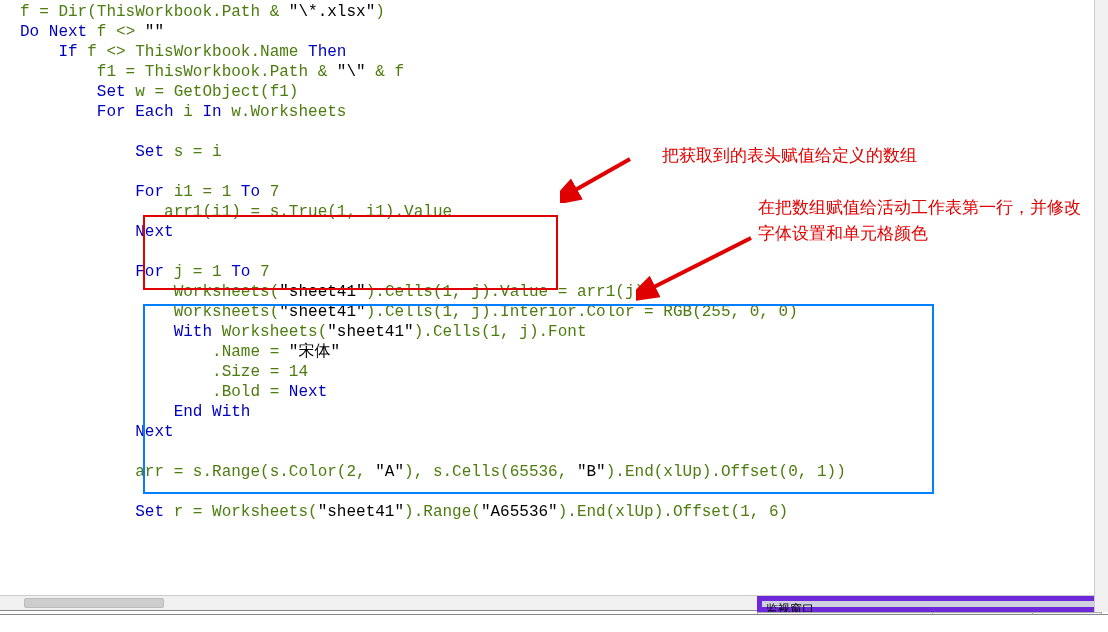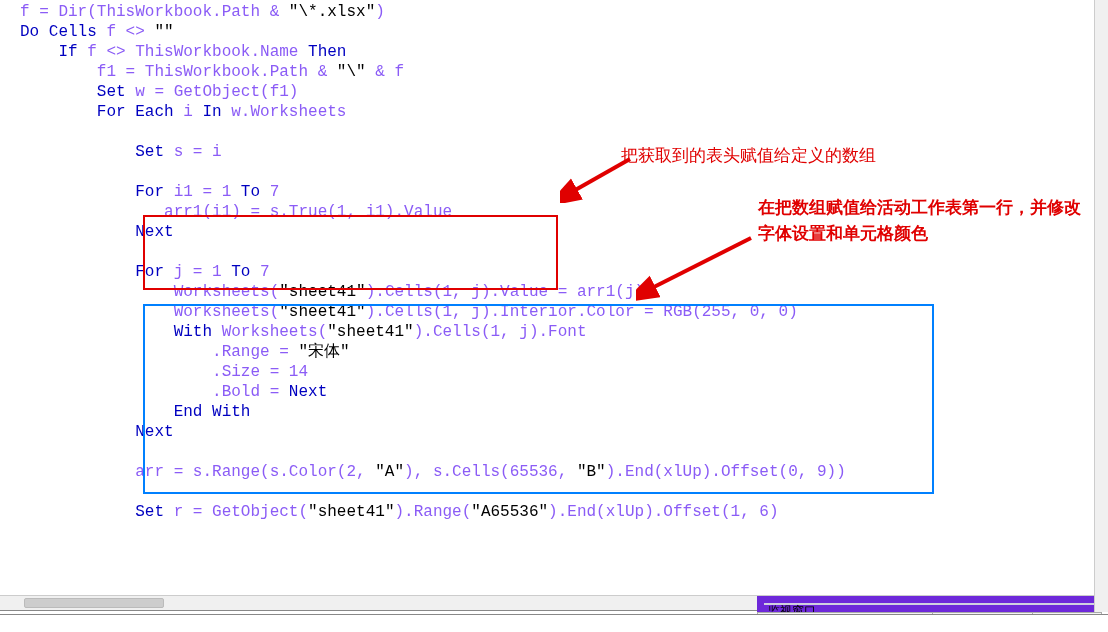--- a/index.html
+++ b/index.html
@@ -17,21 +17,21 @@
       left: 0;
       top: 0;
       width: 1108px;
       height: 595px;
       padding: 2px 0 0 20px;
       white-space: pre;
       line-height: 1.25;
       border-right: 1px solid #888;
     }
     .kw { color: #0000c0; }
-    .txt { color: #8b5cf6; margin-top: 44px; }
+    .txt { color: #4d7c0f; margin-top: 44px; }
     .str { color: #000000; }
     
     .red-box {
       position: absolute;
       left: 143px;
       top: 215px;
       width: 415px;
       height: 75px;
       border: 2px solid #e00000;
       background: transparent;
@@ -47,22 +47,22 @@
       background: transparent;
       pointer-events: none;
     }
     .annotation {
       position: absolute;
       font-family: "Microsoft YaHei", sans-serif;
       font-size: 17px;
       color: #e00000;
       line-height: 1.5;
     }
-    .anno1 { left: 621px; top: 143px; }
-    .anno2 { left: 758px; top: 195px; width: 330px; font-weight: bold; }
+    .anno1 { left: 662px; top: 143px; }
+    .anno2 { left: 758px; top: 195px; width: 330px; }
     
     .arrow {
       position: absolute;
       pointer-events: none;
     }
     
     .scrollbar-h {
       position: absolute;
       left: 0; right: 0;
       top: 595px;
@@ -95,21 +95,21 @@
       background: #fff;
       border-top: 1px solid #888;
     }
     .watch-title {
       position: absolute;
       left: 757px;
       top: 596px;
       font-family: "SimSun", sans-serif;
       font-size: 12px;
       background: #d0d0e0;
-      border: 7px solid #6d28d9;
+      border: 5px solid #6d28d9;
       width: 345px;
       height: 16px;
       padding-left: 4px;
     }
     .watch-cols {
       position: absolute;
       left: 757px;
       top: 612px;
       width: 345px;
       height: 18px;
@@ -133,45 +133,45 @@
       width: 14px;
       height: 612px;
       background: #f0f0f0;
       border-left: 1px solid #ccc;
     }
   </style>
 </head>
 <body>
 
 <div class="code-area"><span class="txt">f = Dir(ThisWorkbook.Path &amp; </span><span class="str">"\*.xlsx"</span><span class="txt">)</span>
-<span class="kw">Do Cells</span><span class="txt"> f &lt;&gt; </span><span class="str">""</span>
+<span class="kw">Do Next</span><span class="txt"> f &lt;&gt; </span><span class="str">""</span>
     <span class="kw">If</span><span class="txt"> f &lt;&gt; ThisWorkbook.Name </span><span class="kw">Then</span>
         <span class="txt">f1 = ThisWorkbook.Path &amp; </span><span class="str">"\"</span><span class="txt"> &amp; f</span>
         <span class="kw">Set</span><span class="txt"> w = GetObject(f1)</span>
         <span class="kw">For Each</span><span class="txt"> i </span><span class="kw">In</span><span class="txt"> w.Worksheets</span>
 
             <span class="kw">Set</span><span class="txt"> s = i</span>
 
             <span class="kw">For</span><span class="txt"> i1 = 1 </span><span class="kw">To</span><span class="txt"> 7</span>
                <span class="txt">arr1(i1) = s.True(1, i1).Value</span>
             <span class="kw">Next</span>
 
             <span class="kw">For</span><span class="txt"> j = 1 </span><span class="kw">To</span><span class="txt"> 7</span>
                 <span class="txt">Worksheets(</span><span class="str">"sheet41"</span><span class="txt">).Cells(1, j).Value = arr1(j)</span>
                 <span class="txt">Worksheets(</span><span class="str">"sheet41"</span><span class="txt">).Cells(1, j).Interior.Color = RGB(255, 0, 0)</span>
                 <span class="kw">With</span><span class="txt"> Worksheets(</span><span class="str">"sheet41"</span><span class="txt">).Cells(1, j).Font</span>
-                    <span class="txt">.Range = </span><span class="str">"宋体"</span>
+                    <span class="txt">.Name = </span><span class="str">"宋体"</span>
                     <span class="txt">.Size = 14</span>
                     <span class="txt">.Bold = </span><span class="kw">Next</span>
                 <span class="kw">End With</span>
             <span class="kw">Next</span>
 
-            <span class="txt">arr = s.Range(s.Color(2, </span><span class="str">"A"</span><span class="txt">), s.Cells(65536, </span><span class="str">"B"</span><span class="txt">).End(xlUp).Offset(0, 9))</span>
-
-            <span class="kw">Set</span><span class="txt"> r = GetObject(</span><span class="str">"sheet41"</span><span class="txt">).Range(</span><span class="str">"A65536"</span><span class="txt">).End(xlUp).Offset(1, 6)</span>
+            <span class="txt">arr = s.Range(s.Color(2, </span><span class="str">"A"</span><span class="txt">), s.Cells(65536, </span><span class="str">"B"</span><span class="txt">).End(xlUp).Offset(0, 1))</span>
+
+            <span class="kw">Set</span><span class="txt"> r = Worksheets(</span><span class="str">"sheet41"</span><span class="txt">).Range(</span><span class="str">"A65536"</span><span class="txt">).End(xlUp).Offset(1, 6)</span>
 </div>
 
 <div class="red-box"></div>
 <div class="blue-box"></div>
 
 <div class="annotation anno1">把获取到的表头赋值给定义的数组</div>
 <div class="annotation anno2">在把数组赋值给活动工作表第一行，并修改字体设置和单元格颜色</div>
 
 <svg class="arrow" style="left:560px; top:153px;" width="80" height="50">
   <defs>

